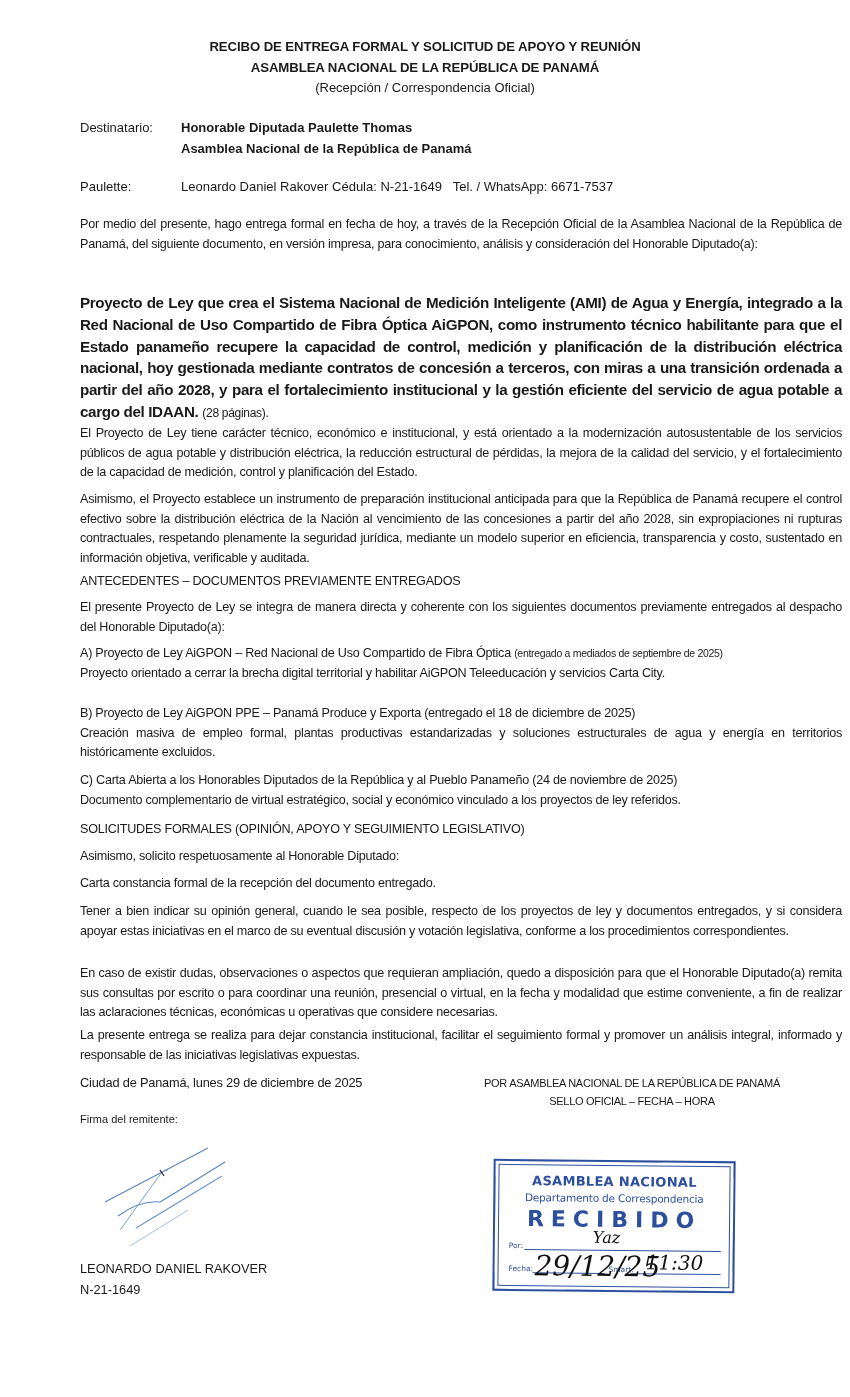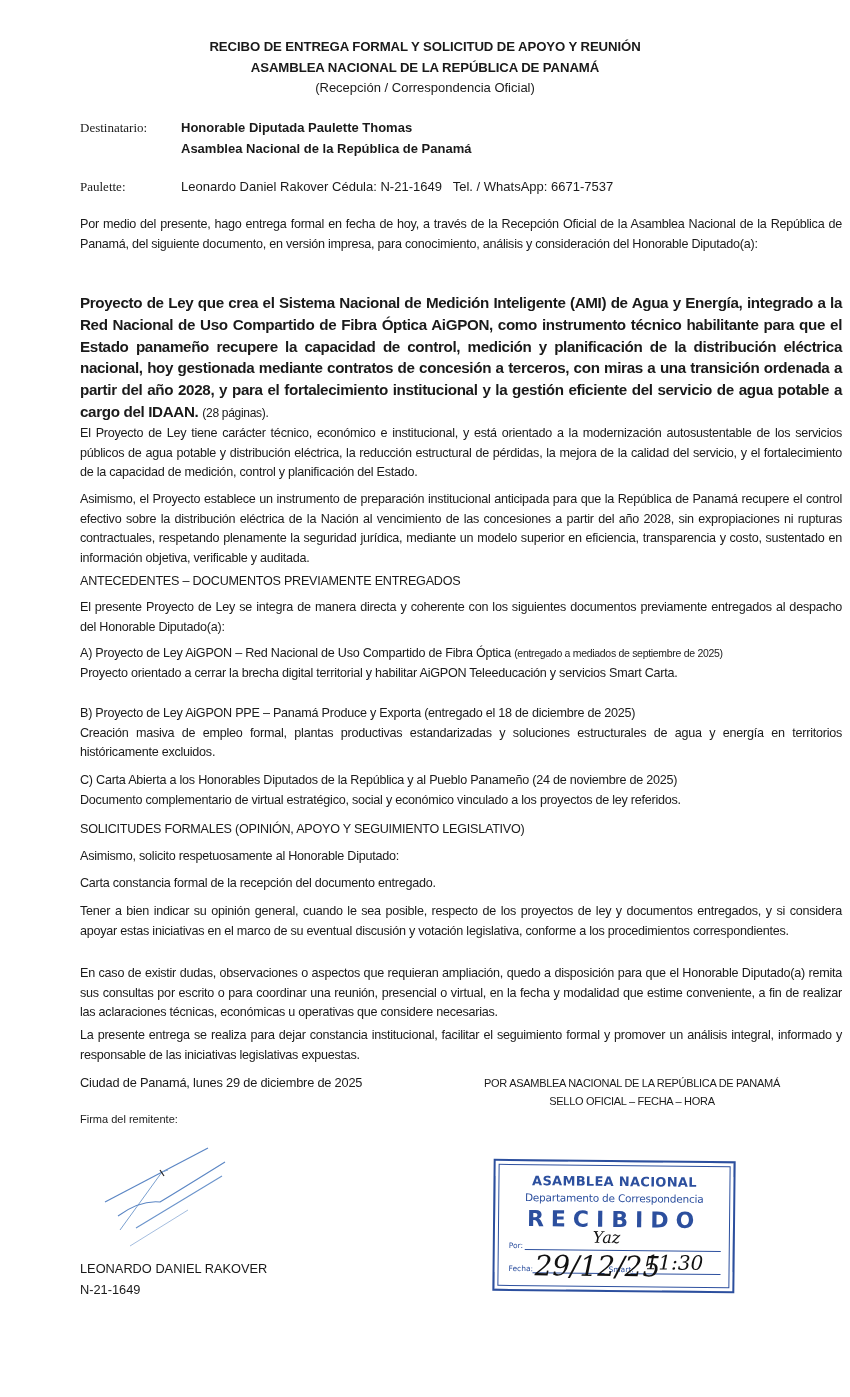--- a/index.html
+++ b/index.html
@@ -3,21 +3,21 @@
   <meta charset="utf-8">
   <style>
     html, body { margin:0; padding:0; background:#ffffff; }
     body { width:850px; height:1397px; position:relative; overflow:hidden;
       font-family:"Liberation Sans", sans-serif; color:#1a1a1a; }
     .page { position:absolute; left:0; top:0; width:850px; height:1397px; }
     .header { position:absolute; left:0; right:0; top:36px; text-align:center; }
     .header .t1, .header .t2 { font-weight:bold; font-size:13.2px; line-height:21px; letter-spacing:-0.1px; }
     .header .t3 { font-size:13px; line-height:20px; }
     .row { position:absolute; left:80px; font-size:13px; line-height:21px; }
-    .label { display:inline-block; width:101px;font-family:Liberation Serif, serif; }
+    .label { display:inline-block; width:101px; }
     .bold { font-weight:bold; }
     .para { position:absolute; left:80px; width:762px; font-size:12.6px; line-height:19.5px;
       text-align:justify; letter-spacing:-0.25px; }
     .title-para { position:absolute; left:80px; width:762px; font-size:15.2px; line-height:21.8px;
       text-align:justify; font-weight:bold; letter-spacing:-0.35px; }
     .title-para .pages { font-weight:normal; font-size:12px; letter-spacing:-0.3px; }
     .small-note { font-size:10.5px; letter-spacing:-0.3px; }
     .right-block { position:absolute; left:472px; width:320px; text-align:center; font-size:11px; line-height:18px; letter-spacing:-0.3px; }
     .signature { position:absolute; left:100px; top:1140px; width:140px; height:110px; }
     .stamp { position:absolute; left:493px; top:1160px; width:238px; height:128px;
@@ -58,21 +58,21 @@
   </div>
 
   <div class="para" style="top:424px;">El Proyecto de Ley tiene carácter técnico, económico e institucional, y está orientado a la modernización autosustentable de los servicios públicos de agua potable y distribución eléctrica, la reducción estructural de pérdidas, la mejora de la calidad del servicio, y el fortalecimiento de la capacidad de medición, control y planificación del Estado.</div>
   <div class="para" style="top:490px;">Asimismo, el Proyecto establece un instrumento de preparación institucional anticipada para que la República de Panamá recupere el control efectivo sobre la distribución eléctrica de la Nación al vencimiento de las concesiones a partir del año 2028, sin expropiaciones ni rupturas contractuales, respetando plenamente la seguridad jurídica, mediante un modelo superior en eficiencia, transparencia y costo, sustentado en información objetiva, verificable y auditada.</div>
   <div class="para" style="top:572px;">ANTECEDENTES – DOCUMENTOS PREVIAMENTE ENTREGADOS</div>
   <div class="para" style="top:598px;">El presente Proyecto de Ley se integra de manera directa y coherente con los siguientes documentos previamente entregados al despacho del Honorable Diputado(a):</div>
 
   <div class="para" style="top:644px;">
     <span>A) Proyecto de Ley AiGPON – Red Nacional de Uso Compartido de Fibra Óptica</span>
     <span class="small-note">(entregado a mediados de septiembre de 2025)</span><br>
-    <span>Proyecto orientado a cerrar la brecha digital territorial y habilitar AiGPON Teleeducación y servicios Smart Carta.</span>
+    <span>Proyecto orientado a cerrar la brecha digital territorial y habilitar AiGPON Teleeducación y servicios Carta City.</span>
   </div>
 
   <div class="para" style="top:704px;">
     <span>B) Proyecto de Ley AiGPON PPE – Panamá Produce y Exporta (entregado el 18 de diciembre de 2025)</span><br>
     <span>Creación masiva de empleo formal, plantas productivas estandarizadas y soluciones estructurales de agua y energía en territorios históricamente excluidos.</span>
   </div>
 
   <div class="para" style="top:771px;">
     <span>C) Carta Abierta a los Honorables Diputados de la República y al Pueblo Panameño (24 de noviembre de 2025)</span><br>
     <span>Documento complementario de virtual estratégico, social y económico vinculado a los proyectos de ley referidos.</span>

